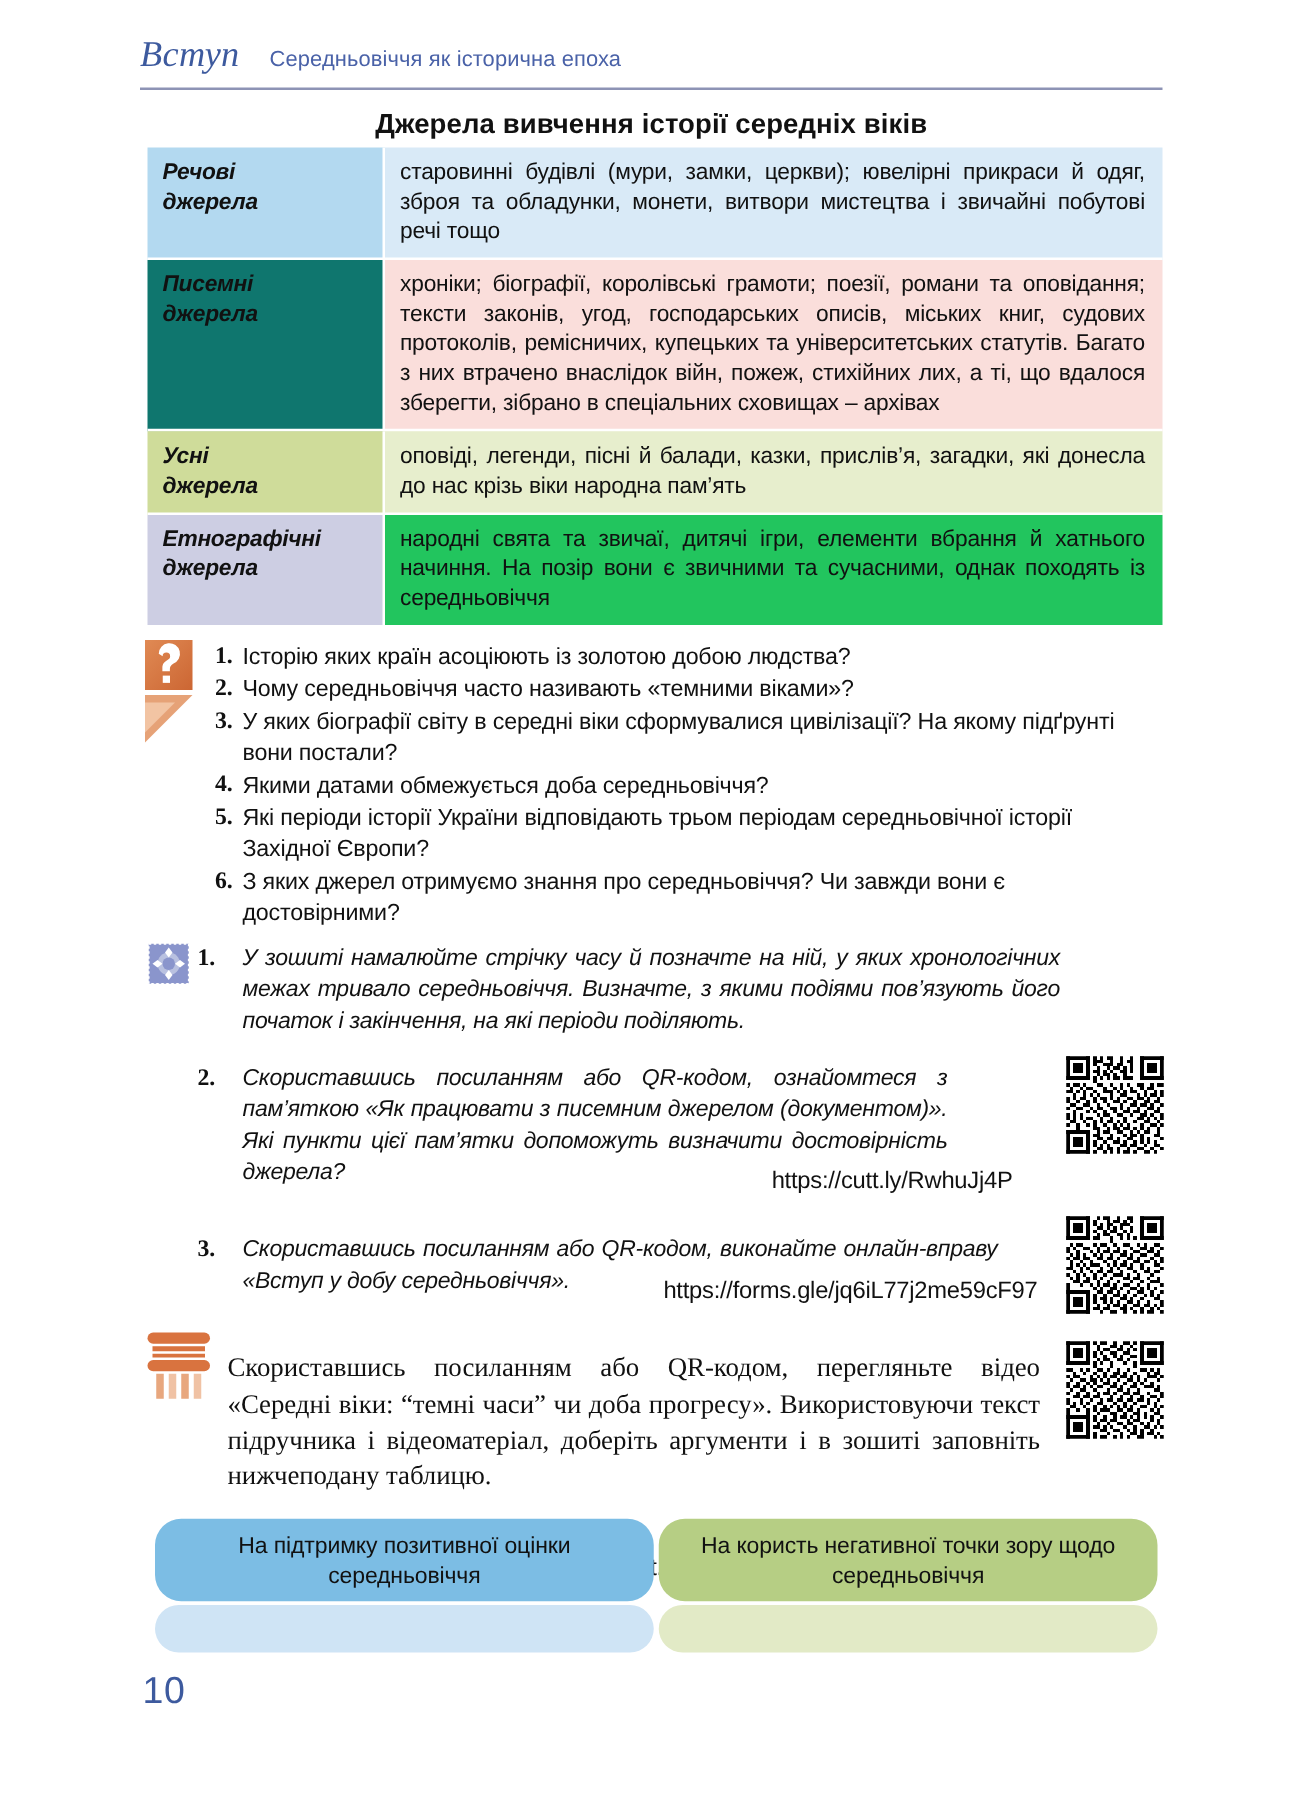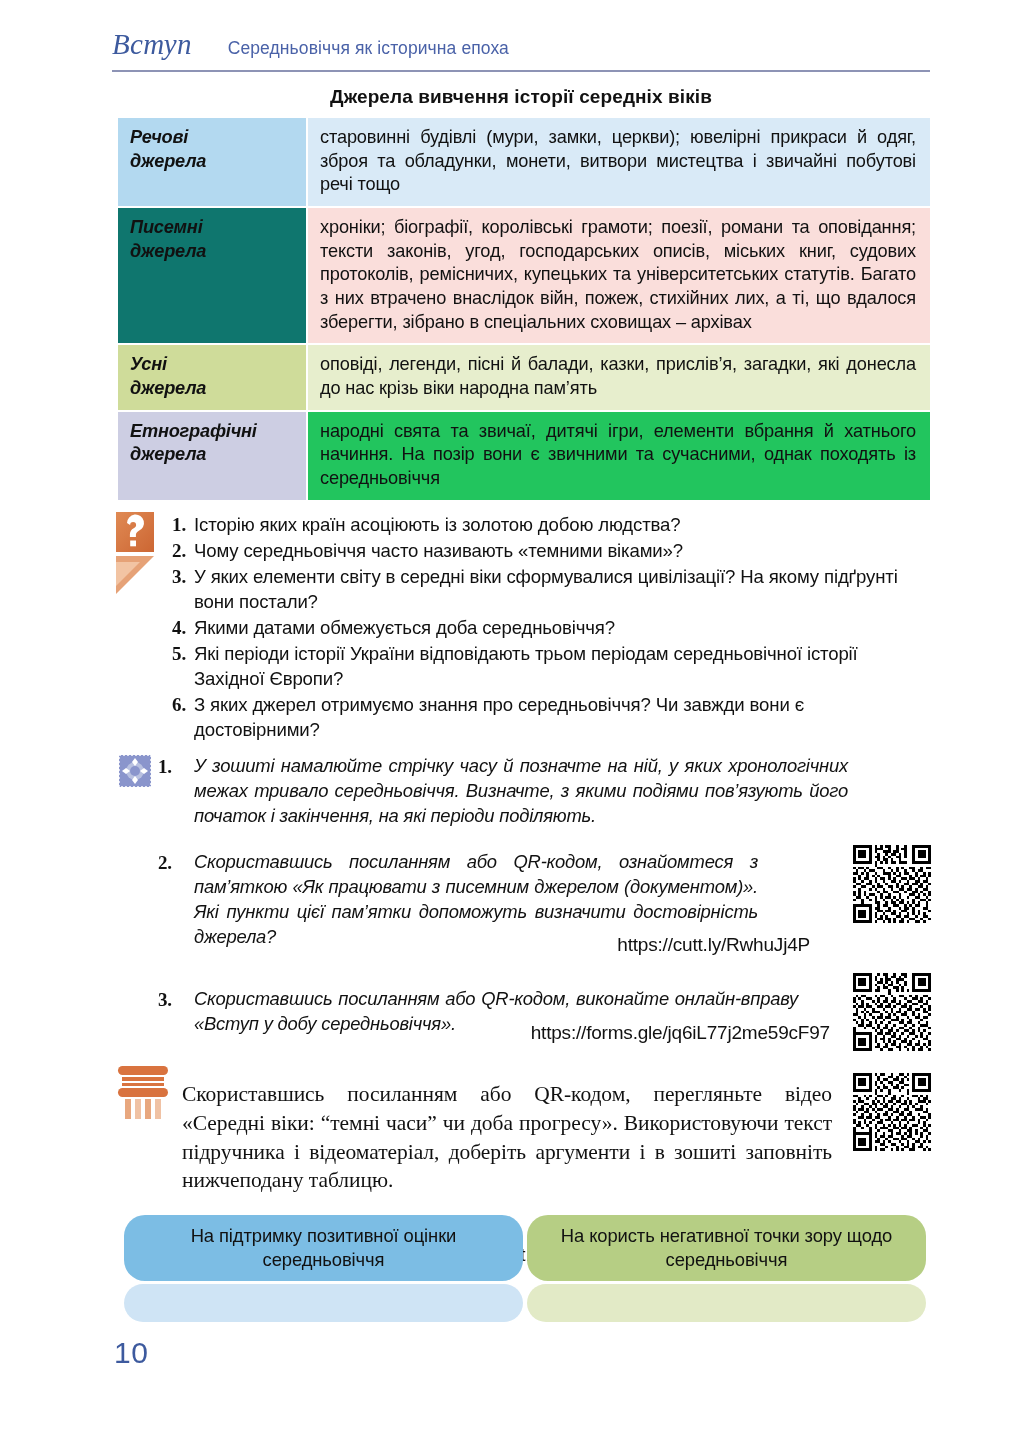--- a/index.html
+++ b/index.html
@@ -21,21 +21,21 @@
     height: 1440px;
   }
 
   
   .runhead {
     position: absolute;
     left: 112px; top: 28px;
     width: 818px;
     display: flex;
     align-items: baseline;
-    gap: 36px;
+    gap: 24px;
   }
   .runhead-chapter {
     font-family: "Liberation Serif", serif;
     font-style: italic;
     font-size: 29px;
     color: #3d5a9e;
     letter-spacing: 0.3px;
   }
   .runhead-topic {
     font-size: 17.5px;
@@ -49,21 +49,21 @@
     height: 2px;
     background: #8d93b5;
   }
 
   
   .table-title {
     position: absolute;
     left: 112px; top: 86px;
     width: 818px;
     text-align: center;
-    font-size: 19px;
+    font-size: 22px;
     font-weight: bold;
     color: #111;
     letter-spacing: 0.1px;
   }
 
   
   .sources-table {
     position: absolute;
     left: 118px; top: 118px;
     width: 812px;
@@ -328,21 +328,21 @@
       <path d="M13 11 a8.5 8.5 0 1 1 11.5 8 c-2 1.2-2.6 2.4-2.6 4.4 v1.6 h-6 v-2.4
                c0-3.4 1.4-5 3.8-6.4 c1.8-1 2.4-1.8 2.4-3.2 a3 3 0 0 0-6 0 z" fill="#ffffff"></path>
       <rect x="16.2" y="28.5" width="5.8" height="5.8" fill="#ffffff"></rect>
     </svg>
   </div>
 
   <div class="questions">
     <ol class="numlist">
       <li>Історію яких країн асоціюють із золотою добою людства?</li>
       <li>Чому середньовіччя часто називають «темними віками»?</li>
-      <li>У яких елементи світу в середні віки сформувалися цивілізації? На якому підґрунті вони постали?</li>
+      <li>У яких біографії світу в середні віки сформувалися цивілізації? На якому підґрунті вони постали?</li>
       <li>Якими датами обмежується доба середньовіччя?</li>
       <li>Які періоди історії України відповідають трьом періодам середньовічної історії Західної Європи?</li>
       <li>З яких джерел отримуємо знання про середньовіччя? Чи завжди вони є достовірними?</li>
     </ol>
   </div>
 
   <div class="t-icon">
     <svg width="38" height="38" viewBox="0 0 38 38">
       <rect x="3" y="3" width="32" height="32" fill="#8a95cc"></rect>
       <circle cx="19" cy="19" r="9" fill="#b9c1e0"></circle>

